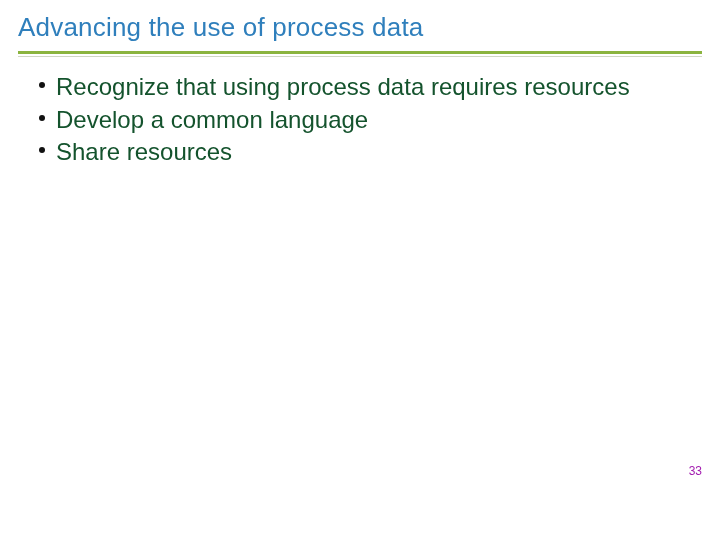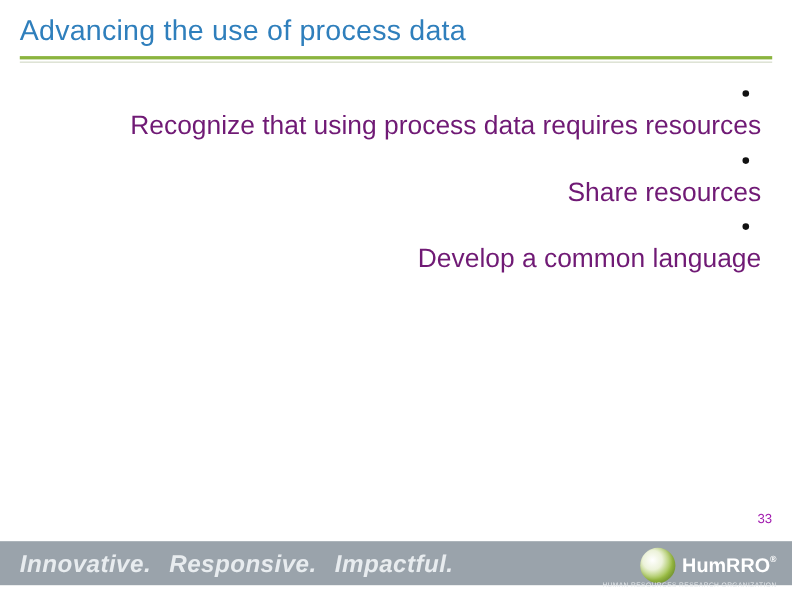--- a/index.html
+++ b/index.html
@@ -4,21 +4,21 @@
 <style>
   * { margin: 0; padding: 0; box-sizing: border-box; }
   html, body { width: 720px; height: 540px; font-family: Arial, Helvetica, sans-serif; background: #fff; overflow: hidden; }
   .slide { position: relative; width: 720px; height: 540px; background: #fff; }
   .title-wrap { position: absolute; left: 18px; right: 18px; top: 12px; }
   .title { font-size: 26px; font-weight: 400; letter-spacing: 0.2px; padding-bottom: 6px; }
   .title-rule { height: 3px; background: #8bb43f; width: 100%; margin-top: 2px; }
   .title-rule-thin { height: 1px; background: #d0d7c4; width: 100%; margin-top: 2px; }
   .content { position: absolute; left: 28px; right: 28px; top: 72px; }
   .bullets { list-style: none; }
-  .bullets li { display: flex; align-items: flex-end; font-size: 24px; line-height: 1.28; color: #701a75; margin-bottom: 2px; flex-direction: column; }
+  .bullets li { display: flex; align-items: flex-start; font-size: 24px; line-height: 1.28; color: #14532d; margin-bottom: 2px; }
   .bullet-dot { width: 28px; flex: 0 0 28px; display: flex; justify-content: center; padding-top: 10px; }
   .bullet-dot span { display: inline-block; width: 6px; height: 6px; background: #111; border-radius: 50%; }
   .bullet-text { flex: 1; }
   .pagenum { position: absolute; right: 18px; bottom: 62px; font-size: 12px; color: #a21caf; }
   .footer { position: absolute; left: 0; right: 0; bottom: 0; height: 54px; }
   .footer-band { position: absolute; left: 0; bottom: 8px; height: 40px; background: #9aa3ab; }
   .band1 { left: 0; width: 100%; }
   .tagline { position: absolute; left: 18px; bottom: 14px; font-size: 22px; font-style: italic; font-weight: 600; color: #e8ecef; letter-spacing: 0.4px; }
   .tagline .w { margin-right: 10px; }
   .logo { position: absolute; right: 14px; bottom: 10px; display: flex; align-items: center; }
@@ -43,42 +43,27 @@
       <li>
         <div class="bullet-dot">
             <span></span>
           </div>
         <div class="bullet-text">Recognize that using process data requires resources</div>
       </li>
       <li>
         <div class="bullet-dot">
             <span></span>
           </div>
-        <div class="bullet-text">Share resources</div>
+        <div class="bullet-text">Develop a common language</div>
       </li>
       <li>
         <div class="bullet-dot">
             <span></span>
           </div>
-        <div class="bullet-text">Develop a common language</div>
+        <div class="bullet-text">Share resources</div>
       </li>
     </ul>
   </div>
 
   <div class="pagenum">33</div>
 
-  <div class="footer">
-    <div class="footer-band band1" style="background:#9aa3ab"></div>
-    <div class="tagline">
-      <span class="w">Innovative.</span>
-      <span class="w">Responsive.</span>
-      <span class="w">Impactful.</span>
-    </div>
-    <div class="logo">
-      <div class="logo-disc"></div>
-      <div class="logo-text">
-        <span>Hum</span><span class="rro">RRO</span><span style="font-size:8px; vertical-align: top;">®</span>
-      </div>
-    </div>
-    <div class="logo-sub">HUMAN RESOURCES RESEARCH ORGANIZATION</div>
-  </div>
 
 </div>
 
 </body></html>

